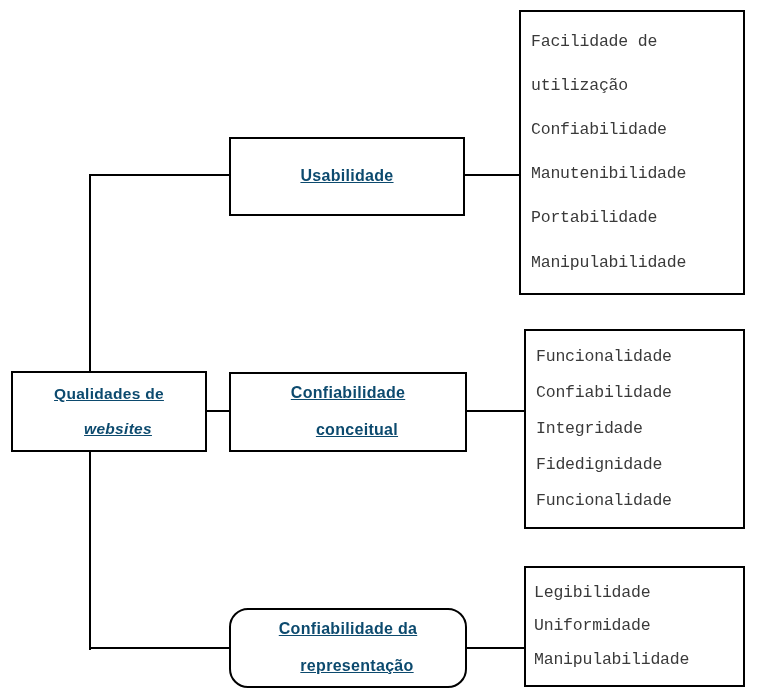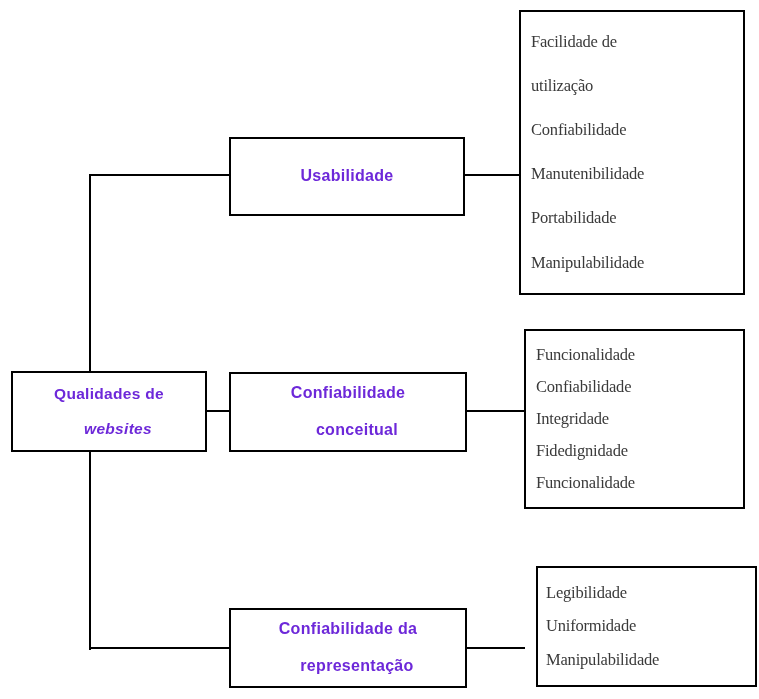--- a/index.html
+++ b/index.html
@@ -30,47 +30,48 @@
 
   
   .label-box {
     display: flex;
     flex-direction: column;
     align-items: center;
     justify-content: center;
   }
   .label-box .line {
     font-weight: bold;
-    color: #6d28d9;
+    color: #0c4a6e;
     font-size: 16px;
     letter-spacing: 0.3px;
     line-height: 1.05;
     text-align: center;
     white-space: nowrap;
+    text-decoration: underline;
   }
   .label-box .line + .line {
     margin-top: 20px;
     margin-left: 18px;
   }
   .label-box .line.italic {
     font-style: italic;
   }
 
   #root-node .line { font-size: 15.5px; }
   #root-node .line + .line { margin-top: 18px; }
 
   
   .list-box {
     padding: 8px 0 8px 10px;
     display: flex;
     flex-direction: column;
     justify-content: space-around;
   }
   .list-box .item {
-    font-family: Liberation Serif, serif;
+    font-family: Liberation Mono, monospace;
     font-size: 16.5px;
     color: #3a3a3a;
     line-height: 1.0;
     white-space: nowrap;
     font-weight: 300;
     letter-spacing: -0.2px;
   }
 
   
   .conn {
@@ -114,32 +115,32 @@
     <div class="item">Manutenibilidade</div>
     <div class="item">Portabilidade</div>
     <div class="item">Manipulabilidade</div>
   </div>
 
   <div class="node label-box" id="node-conceitual" style="left:229px; top:372px; width:238px; height:80px;">
     <div class="line">Confiabilidade</div>
     <div class="line">conceitual</div>
   </div>
 
-  <div class="node list-box" id="list-conceitual" style="left:524px; top:329px; width:221px; height:180px;">
+  <div class="node list-box" id="list-conceitual" style="left:524px; top:329px; width:221px; height:200px;">
     <div class="item">Funcionalidade</div>
     <div class="item">Confiabilidade</div>
     <div class="item">Integridade</div>
     <div class="item">Fidedignidade</div>
     <div class="item">Funcionalidade</div>
   </div>
 
-  <div class="node label-box" id="node-representacao" style="left:229px; top:608px; width:238px; height:80px;">
+  <div class="node label-box" id="node-representacao" style="left:229px; top:608px; width:238px; height:80px;border-radius:19px;">
     <div class="line">Confiabilidade da</div>
     <div class="line">representação</div>
   </div>
 
-  <div class="node list-box" id="list-representacao" style="left:536px; top:566px; width:221px; height:121px;padding-left:8px;">
+  <div class="node list-box" id="list-representacao" style="left:524px; top:566px; width:221px; height:121px;padding-left:8px;">
     <div class="item">Legibilidade</div>
     <div class="item">Uniformidade</div>
     <div class="item">Manipulabilidade</div>
   </div>
 
 </div>
 
 </body></html>

